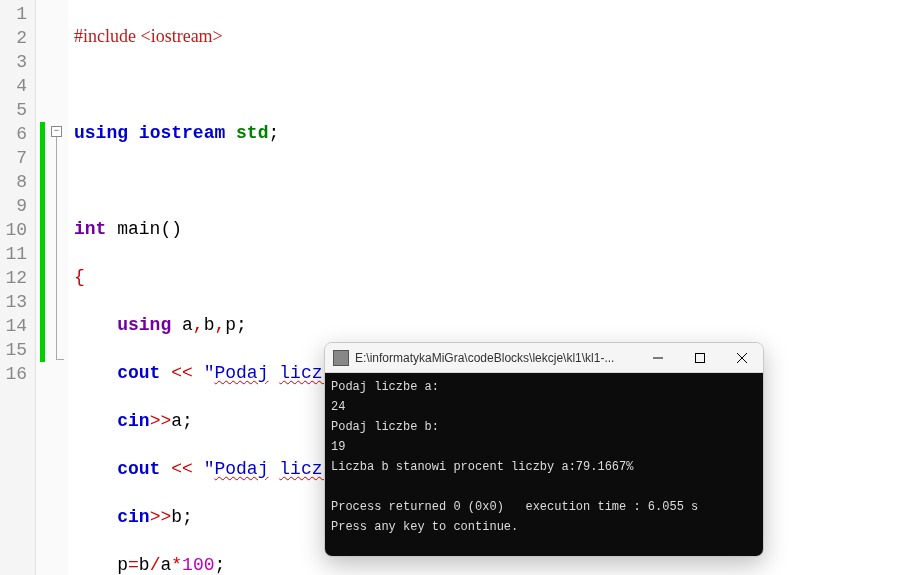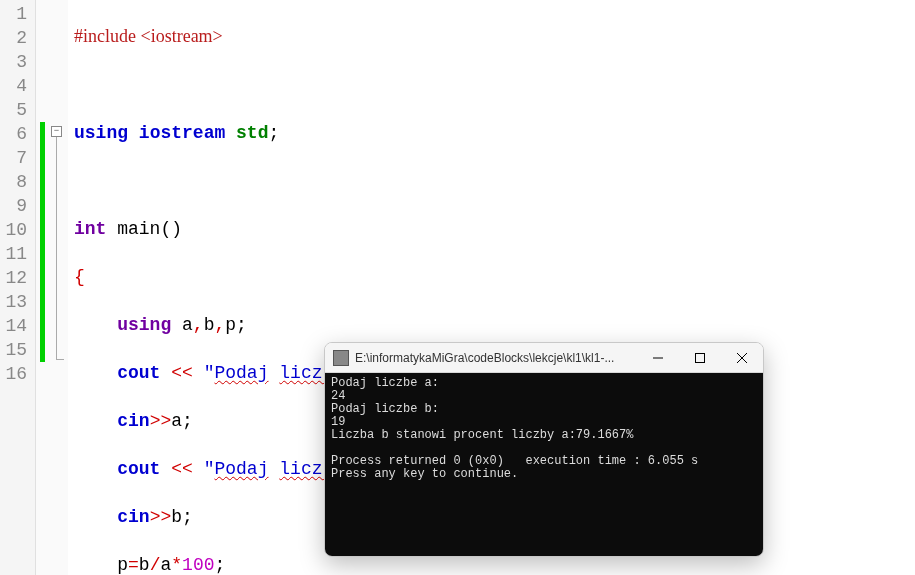--- a/index.html
+++ b/index.html
@@ -146,21 +146,21 @@
   }
   .win-btn svg { width: 10px; height: 10px; }
   .console-body {
     background: #0c0c0c;
     color: #dcdcdc;
     font-family: 'Consolas', 'Courier New', monospace;
     font-size: 12px;
     padding: 4px 6px;
     height: calc(100% - 30px);
     white-space: pre;
-    line-height: 13px;
+    line-height: 20px;
   }
 </style>
 </head>
 <body>
 
 <div class="editor">
   <div class="gutter">
     <div class="ln">1</div>
     <div class="ln">2</div>
     <div class="ln">3</div>

